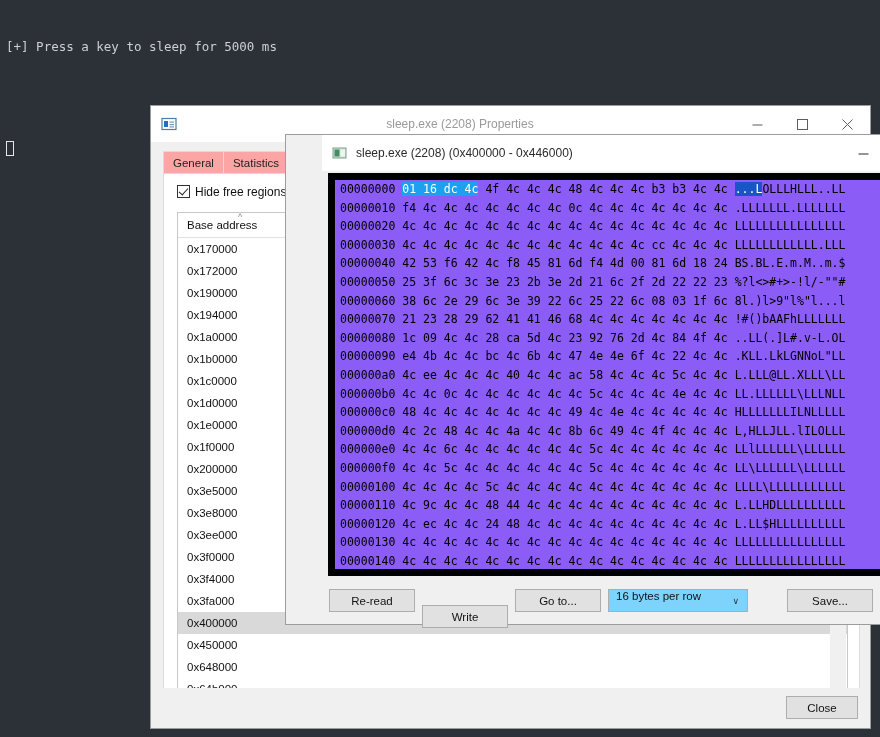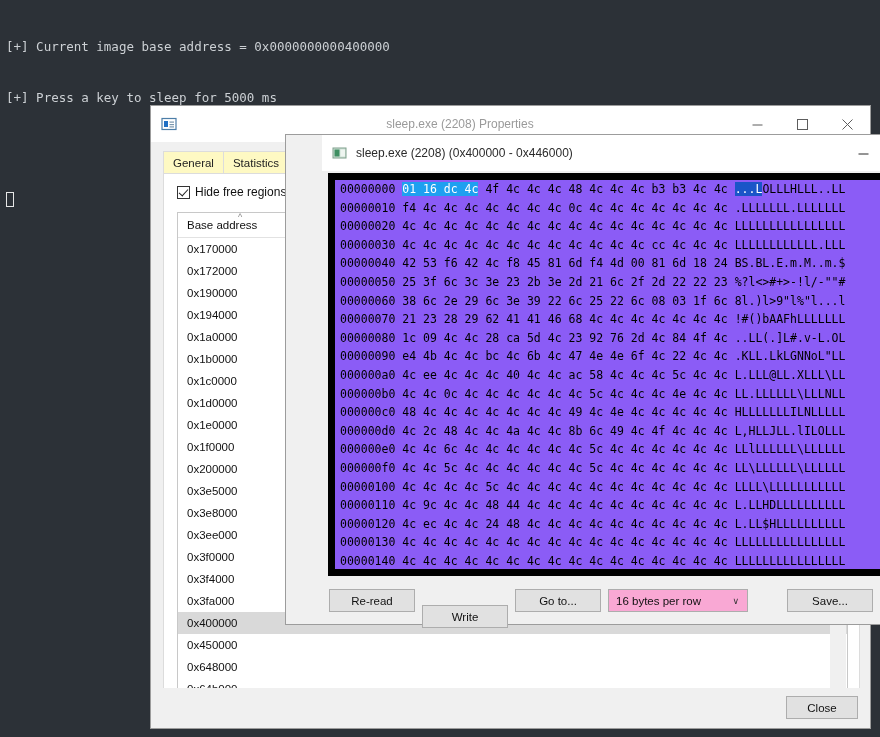--- a/index.html
+++ b/index.html
@@ -69,38 +69,38 @@
   .tabstrip {
     position:absolute; left:12px; top:9px;
     display:flex; align-items:flex-end;
     height:23px;
     font-size:11.5px;
   }
   .tab {
     padding:4px 9px 4px 9px;
     border:1px solid #dcdcdc;
     border-bottom:none;
-    background:#fef9c3;
+    background:#fca5a5;
     color:#222;
     margin-right:-1px;
     height:23px;
     line-height:14px;
   }
   .tab.active { background:#fff; border-color:#cfcfcf; }
 
   .tabpanel {
     position:absolute; left:12px; top:31px;
     width:697px; height:549px;
     border:1px solid #dcdcdc;
     background:#ffffff;
   }
 
   .checkrow {
     position:absolute; left:13px; top:11px;
-    display:flex; align-items:flex-end; font-size:12px; color:#111;
+    display:flex; align-items:flex-start; font-size:12px; color:#111;
   }
   .checkbox {
     width:13px;height:13px;border:1px solid #333;background:#fff;
     margin-right:5px; position:relative; flex:0 0 auto;
   }
   .checkbox.checked::after {
     content:"";
     position:absolute; left:3px; top:0px;
     width:4px; height:8px;
     border:solid #222; border-width:0 1.6px 1.6px 0;
@@ -204,35 +204,34 @@
   }
   .hvs-thumb {
     position:absolute; left:1px; top:18px; width:15px; height:34px;
     background:#cdcdcd;
   }
 
   .hex-bottom {
     position:absolute; left:0; right:0; bottom:0; height:47px;
   }
   .combo {
-    border:1px solid #adadad; background:#f9a8d4;
+    border:1px solid #adadad; background:#7dd3fc;
     height:23px; font-size:11.5px; color:#111;
-    display:flex; align-items:center; padding-left:7px;
+    display:flex; align-items:flex-start; padding-left:7px;
     position:relative;
   }
   .combo .chev {
     position:absolute; right:8px; top:6px;
     font-size:9px; color:#333;
   }
 </style>
 </head>
 <body>
 
 <div id="terminal">
-  <div class="line t-white">[+] Current image base address = 0x0000000000400000</div>
   <div class="line t-white">[+] Press a key to sleep for 5000 ms</div>
   <div class="line"></div>
   <div class="line"><span class="t-cursor"></span></div>
 </div>
 
 <div class="win" id="props">
   <div class="titlebar inactive">
     <div class="title-icon">
       <svg width="16" height="16" viewBox="0 0 16 16">
         <rect x="1" y="2.5" width="14" height="11" fill="#ffffff" stroke="#4d7ea8" stroke-width="1.2"></rect>

